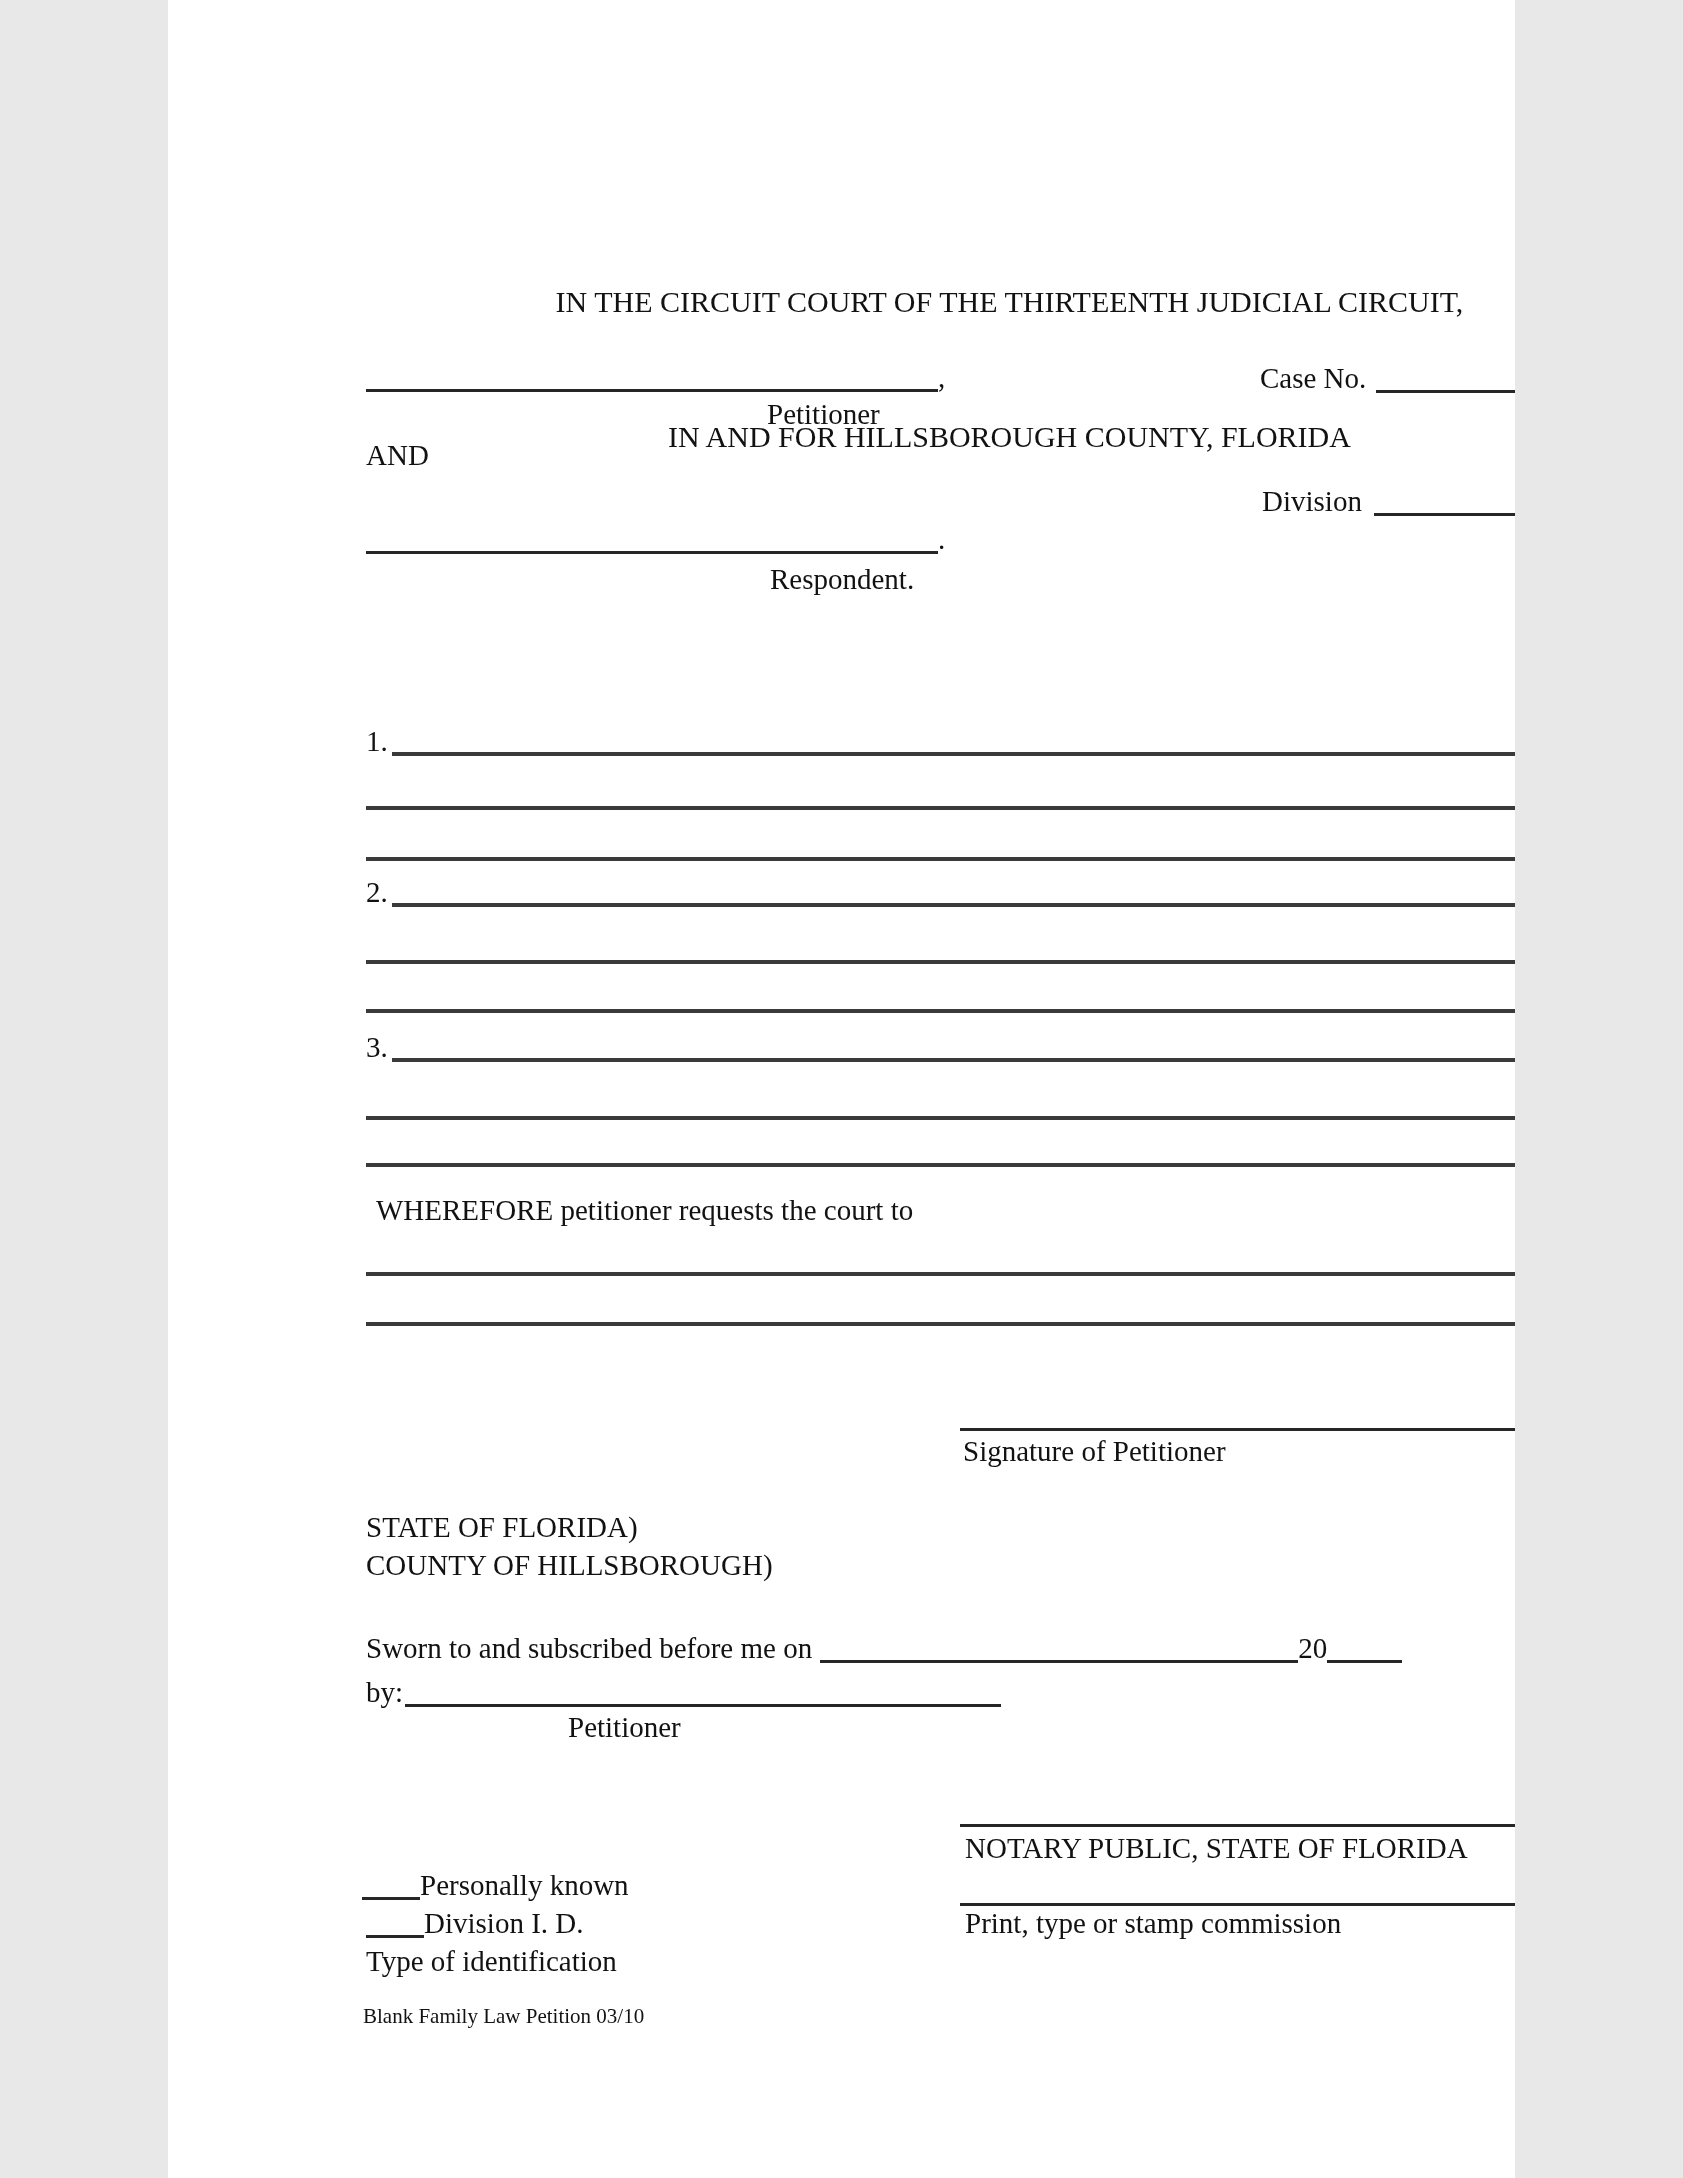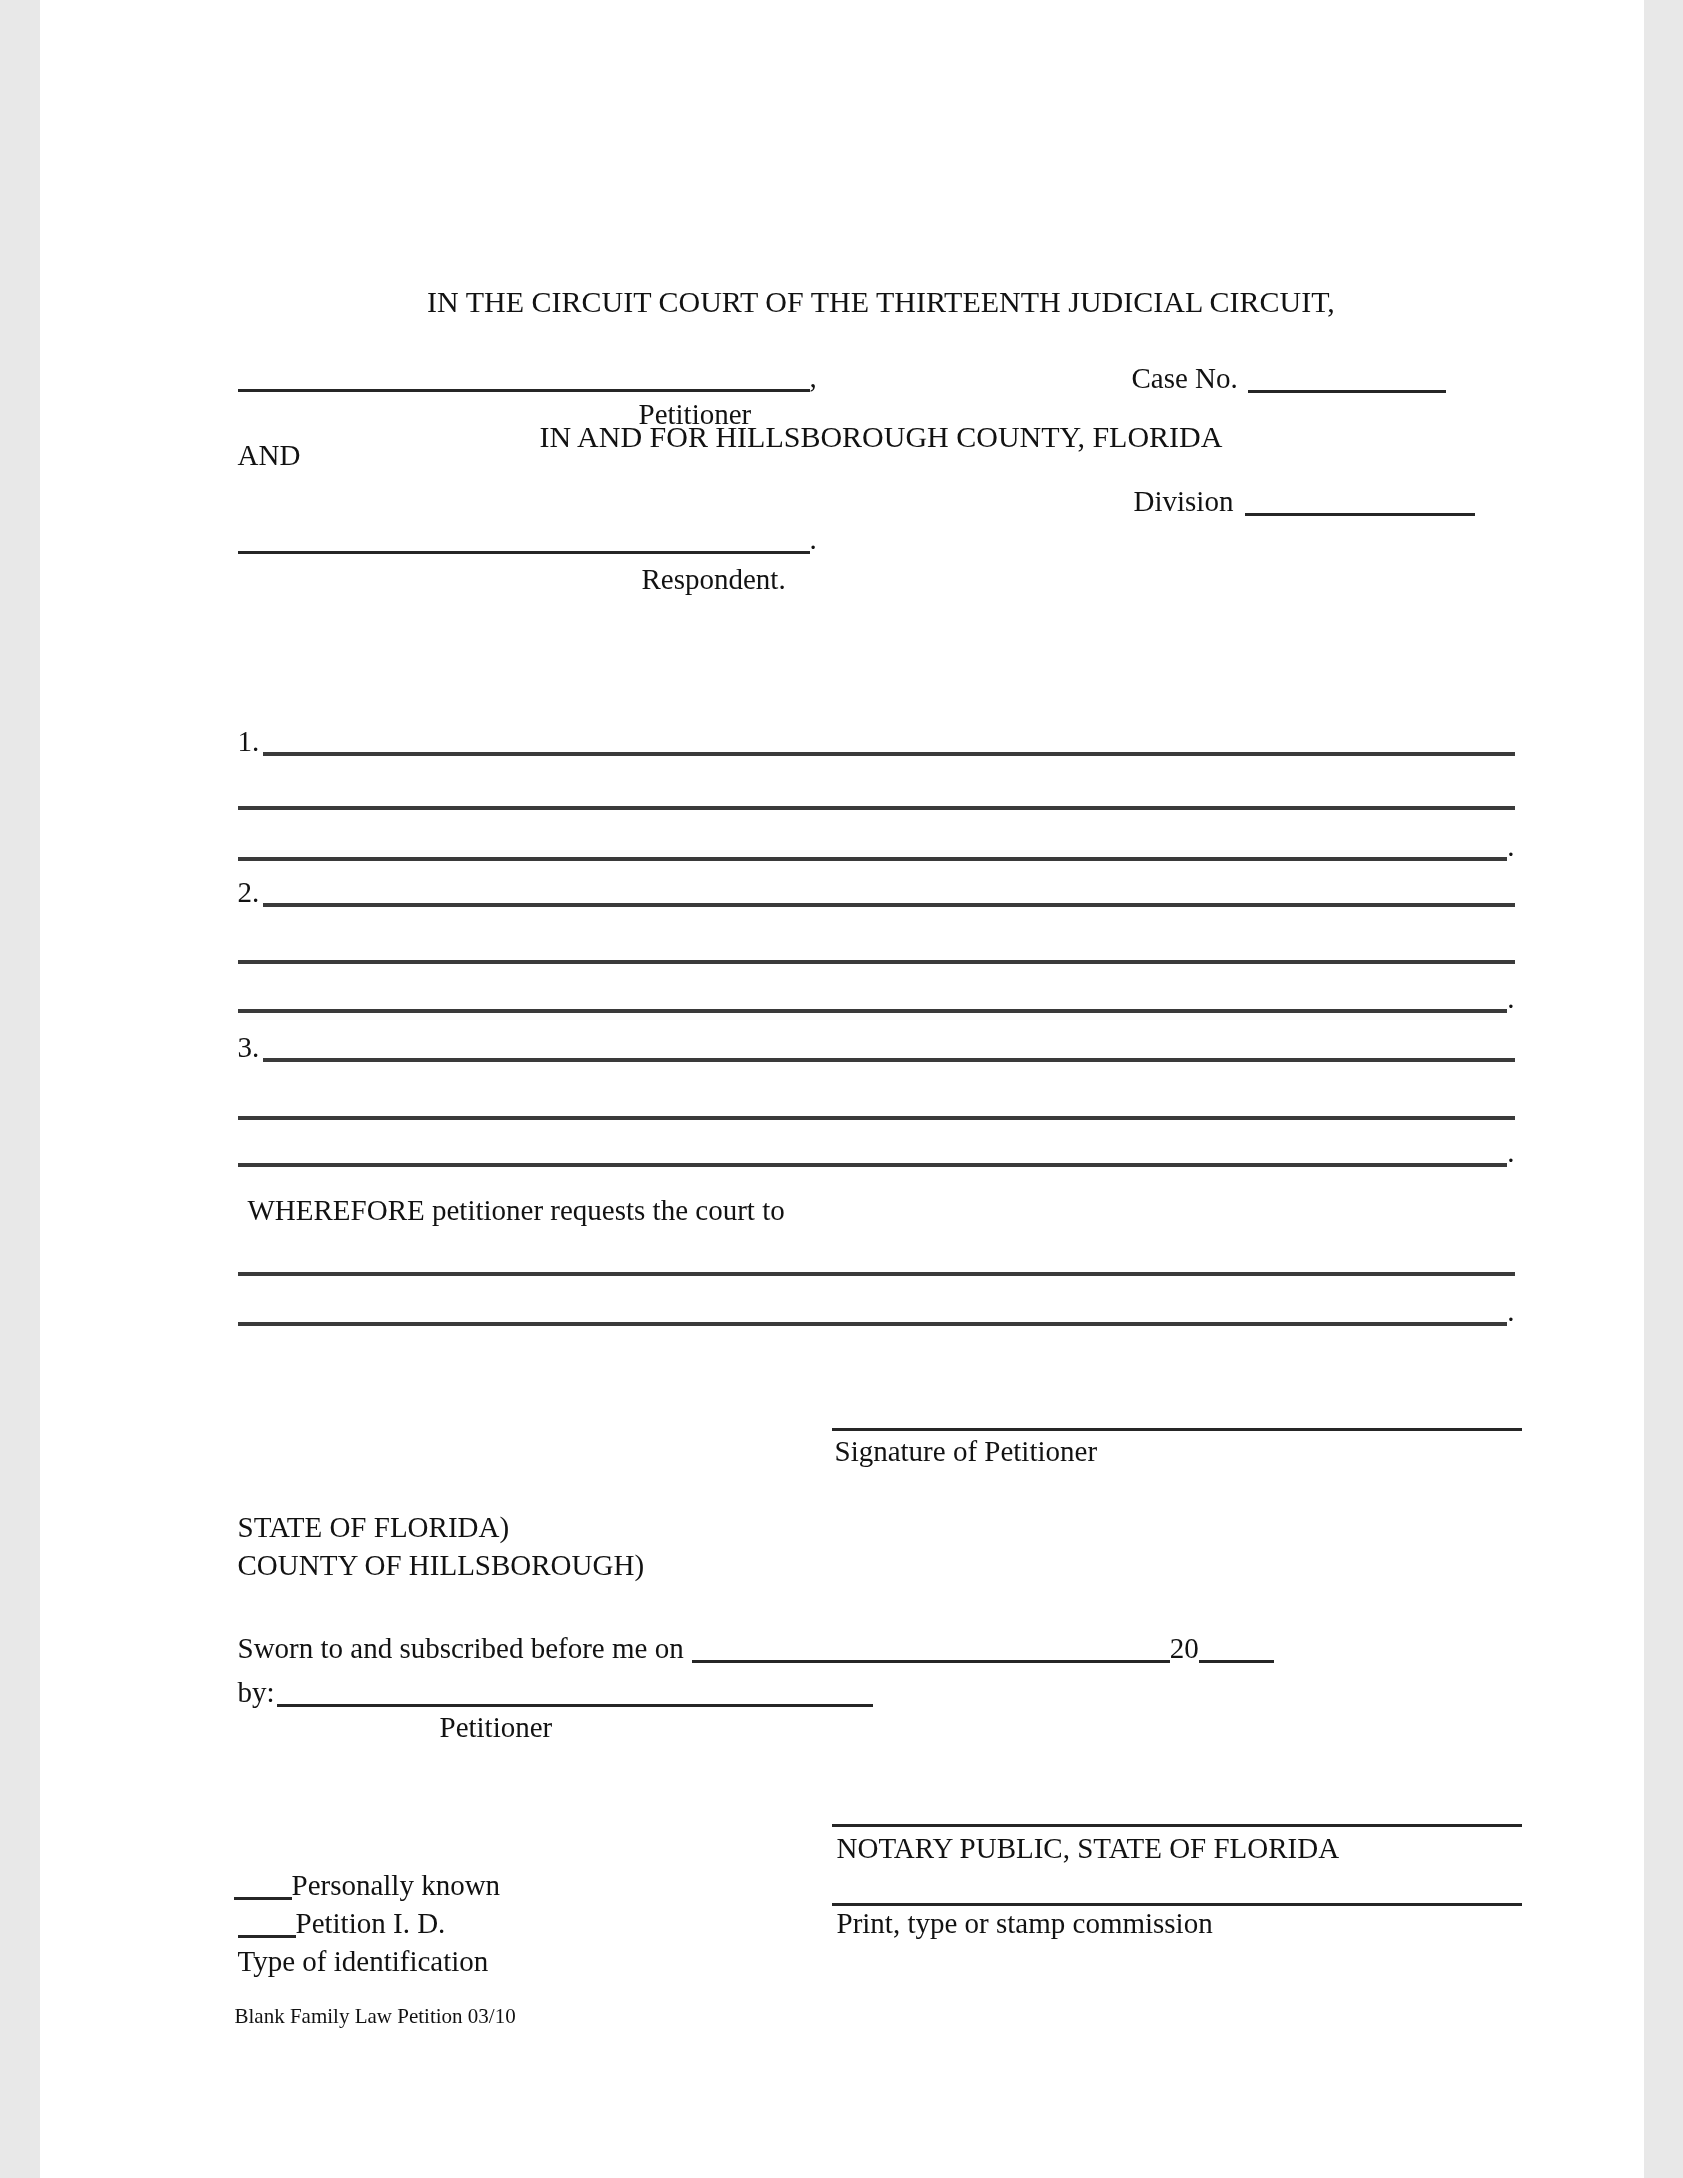--- a/index.html
+++ b/index.html
@@ -1,19 +1,19 @@
 <!DOCTYPE html>
 <html style="--ink: #121212; --rule: #3a3a3a; --title-rule: #000000; --paper: #ffffff;"><head>
 <meta charset="utf-8">
 <style>
   * { margin:0; padding:0; box-sizing:border-box; }
   html,body { background:#e8e8e8; }
   body { font-family:"Liberation Serif","DejaVu Serif",serif; }
   .page {
-    position:relative; width:1604px; height:2178px;
+    position:relative; width:1347px; height:2178px;
     background:var(--paper,#fff); color:var(--ink,#121212);
     overflow:hidden; margin:0 auto;
   }
   .txt {
     position:absolute; font-size:29px; line-height:34px; white-space:pre;
   }
   .row {
     position:absolute; display:flex; align-items:baseline;
     font-size:29px; line-height:34px; white-space:pre;
   }
@@ -130,21 +130,21 @@
   <div class="rule thin" style="left:792px; top:1824px; width:690px;"></div>
   <div class="txt" style="left:797px; top:1831px;">NOTARY PUBLIC, STATE OF FLORIDA</div>
 
   <div class="row" style="left:194px; top:1868px;">
     <span class="blank" style="width:58px;"></span><span>Personally known</span>
   </div>
 
   <div class="rule thin" style="left:792px; top:1903px; width:690px;"></div>
 
   <div class="row" style="left:198px; top:1906px;">
-    <span class="blank" style="width:58px;"></span><span>Petition I. D.</span>
+    <span class="blank" style="width:58px;"></span><span>Division I. D.</span>
   </div>
   <div class="txt" style="left:797px; top:1906px;">Print, type or stamp commission</div>
 
   <div class="txt" style="left:198px; top:1944px;">Type of identification</div>
 
   <div class="txt footer-txt" style="left:195px; top:2001px;">Blank Family Law Petition 03/10</div>
 
 </div>
 
 

